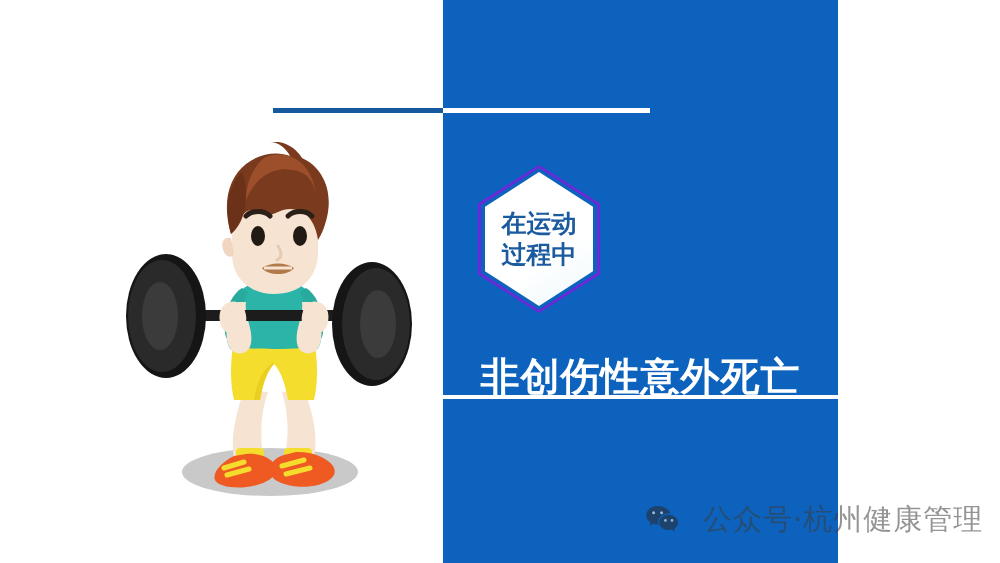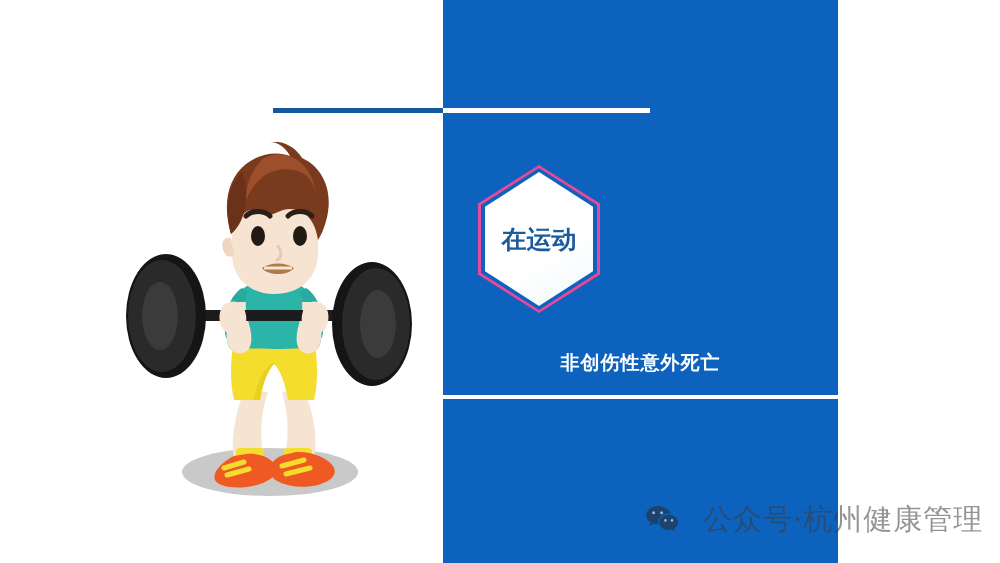--- a/index.html
+++ b/index.html
@@ -75,21 +75,21 @@
     background-image: linear-gradient(to right,
         #15589e 0px, #15589e 170px,
         #ffffff 170px, #ffffff 100%);
   }
 
   
   .hex {
     position: absolute;
     width: 122px;
     height: 148px;
-    background: #ec4899;
+    background: #6d28d9;
     clip-path: polygon(50% 0%, 100% 26%, 100% 74%, 50% 100%, 0% 74%, 0% 26%);
   }
   .hex-inner {
     position: absolute;
     left: 3px;
     top: 3px;
     width: 116px;
     height: 142px;
     background: #0c62bd;
     clip-path: polygon(50% 0%, 100% 26%, 100% 74%, 50% 100%, 0% 74%, 0% 26%);
@@ -119,21 +119,21 @@
   #hex-2 { left: 670px; top: 165px; }
 
   
   .panel-caption {
     position: absolute;
     left: 443px;
     top: 350px;
     width: 395px;
     text-align: center;
     color: #ffffff;
-    font-size: 19px;
+    font-size: 39px;
     font-weight: bold;
     letter-spacing: 1px;
     white-space: nowrap;
   }
 
   
   .watermark {
     position: absolute;
     left: 645px;
     top: 500px;
@@ -241,20 +241,21 @@
   </div>
 
   <div class="title-wrap">
     <div class="title-underline"></div>
   </div>
 
   <div class="hex" id="hex-1">
     <div class="hex-inner"></div>
     <div class="hex-face">
       <div class="hex-line">在运动</div>
+      <div class="hex-line">过程中</div>
     </div>
   </div>
 
 
   <div class="panel-caption">非创伤性意外死亡</div>
 
   <div class="watermark">
     <span>
       <svg class="wechat-icon" viewBox="0 0 34 30" xmlns="http://www.w3.org/2000/svg">
         <path d="M12.6 1C6.3 1 1.2 5.1 1.2 10.2c0 2.9 1.7 5.5 4.3 7.2L4.3 21l4.2-2.2c1.3.4 2.7.6 4.1.6h.8c-.2-.7-.3-1.4-.3-2.1 0-5 5-9 11.1-9 .4 0 .8 0 1.2.1C24.3 4.4 19 1 12.6 1z" fill="#2b2b2b"></path>

